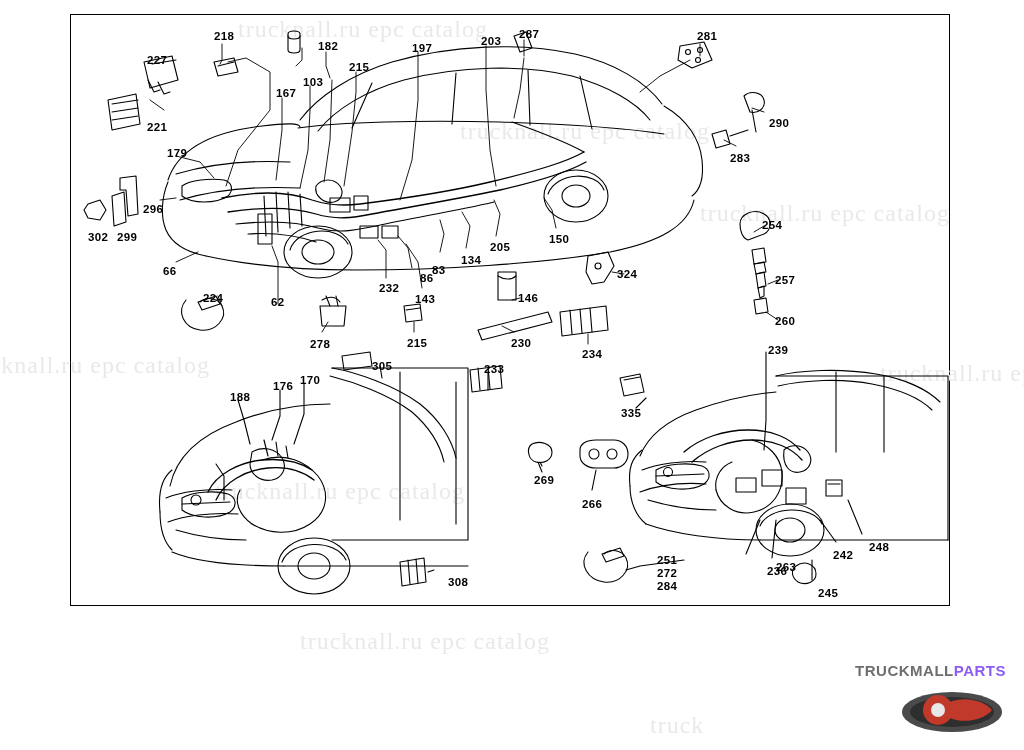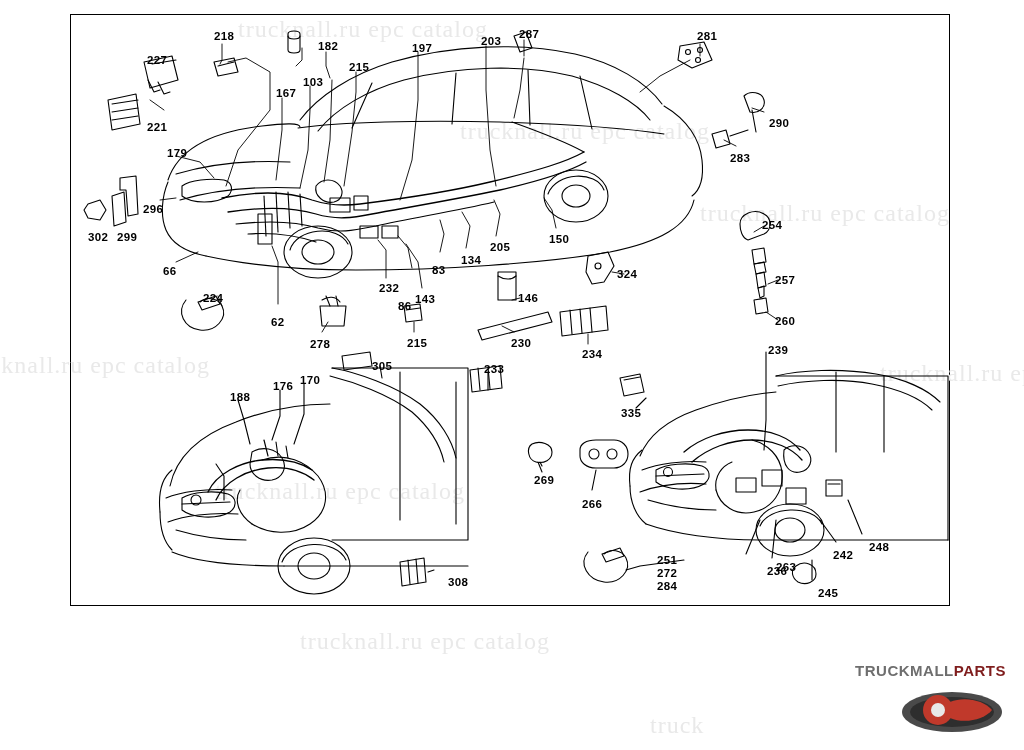--- a/index.html
+++ b/index.html
@@ -66,21 +66,21 @@
   .brand-text {
     position: absolute;
     right: 4px;
     top: 0px;
     font-family: "Liberation Sans", sans-serif;
     font-size: 15px;
     font-weight: bold;
     letter-spacing: 0.5px;
     color: #6e6e6e;
   }
-  .brand-text .accent { color: #7f1d1d; }
+  .brand-text .accent { color: #8b5cf6; }
   .brand-mark {
     position: absolute;
     right: 4px;
     top: 20px;
     width: 108px;
     height: 52px;
   }
 </style>
 </head>
 <body>
@@ -398,28 +398,28 @@
       <div class="callout" style="left: 167px; top: 147px;">179</div>
       <div class="callout" style="left: 143px; top: 203px;">296</div>
       <div class="callout" style="left: 88px; top: 231px; text-align: right;">302</div>
       <div class="callout" style="left: 117px; top: 231px;">299</div>
       <div class="callout" style="left: 762px; top: 219px;">254</div>
       <div class="callout" style="left: 549px; top: 233px;">150</div>
       <div class="callout" style="left: 490px; top: 241px;">205</div>
       <div class="callout" style="left: 461px; top: 254px;">134</div>
       <div class="callout" style="left: 163px; top: 265px;">66</div>
       <div class="callout" style="left: 432px; top: 264px;">83</div>
-      <div class="callout" style="left: 398px; top: 272px; margin-top: 28px;">86</div>
+      <div class="callout" style="left: 420px; top: 272px;">86</div>
       <div class="callout" style="left: 775px; top: 274px;">257</div>
       <div class="callout" style="left: 617px; top: 268px;">324</div>
       <div class="callout" style="left: 379px; top: 282px;">232</div>
       <div class="callout" style="left: 415px; top: 293px;">143</div>
       <div class="callout" style="left: 518px; top: 292px;">146</div>
       <div class="callout" style="left: 775px; top: 315px;">260</div>
-      <div class="callout" style="left: 271px; top: 316px;">62</div>
+      <div class="callout" style="left: 271px; top: 296px;">62</div>
       <div class="callout" style="left: 203px; top: 292px;">224</div>
       <div class="callout" style="left: 407px; top: 337px;">215</div>
       <div class="callout" style="left: 310px; top: 338px;">278</div>
       <div class="callout" style="left: 511px; top: 337px;">230</div>
       <div class="callout" style="left: 582px; top: 348px;">234</div>
       <div class="callout" style="left: 768px; top: 344px;">239</div>
       <div class="callout" style="left: 372px; top: 360px;">305</div>
       <div class="callout" style="left: 484px; top: 363px;">233</div>
       <div class="callout" style="left: 273px; top: 380px;">176</div>
       <div class="callout" style="left: 300px; top: 374px;">170</div>

